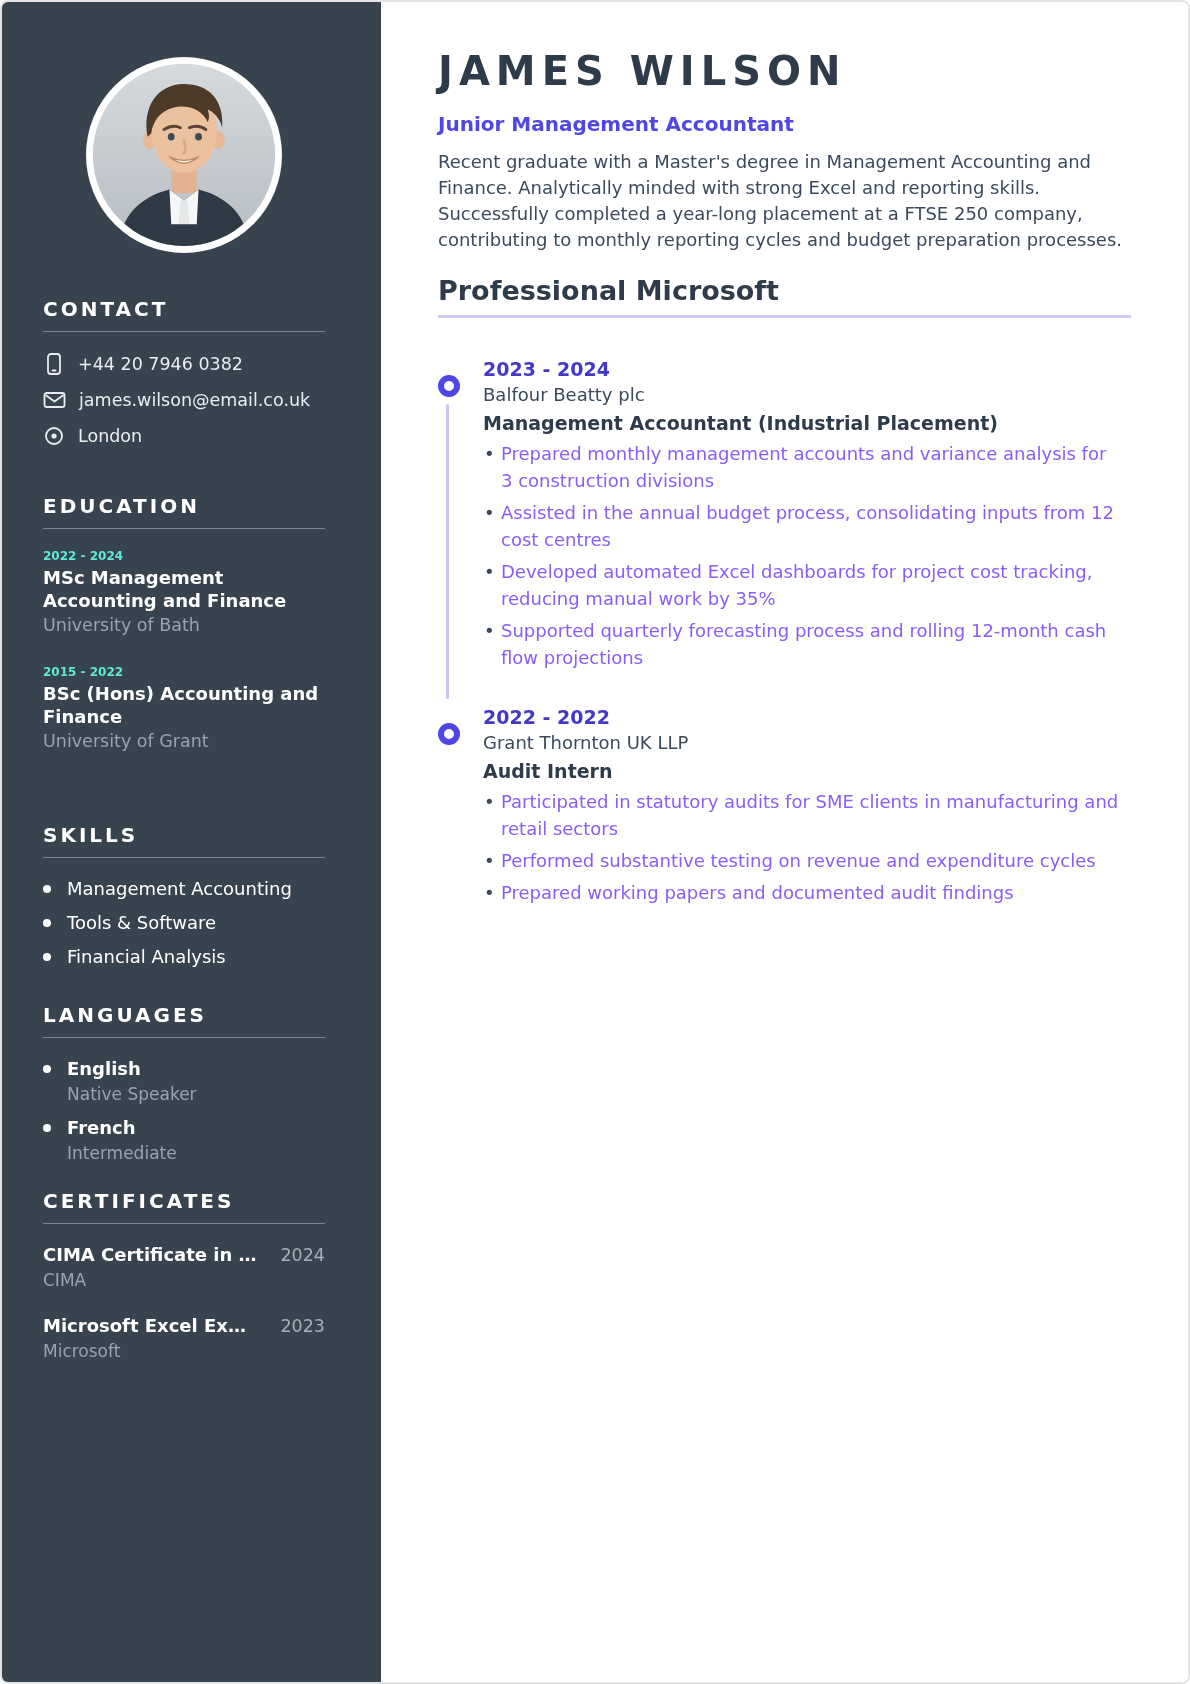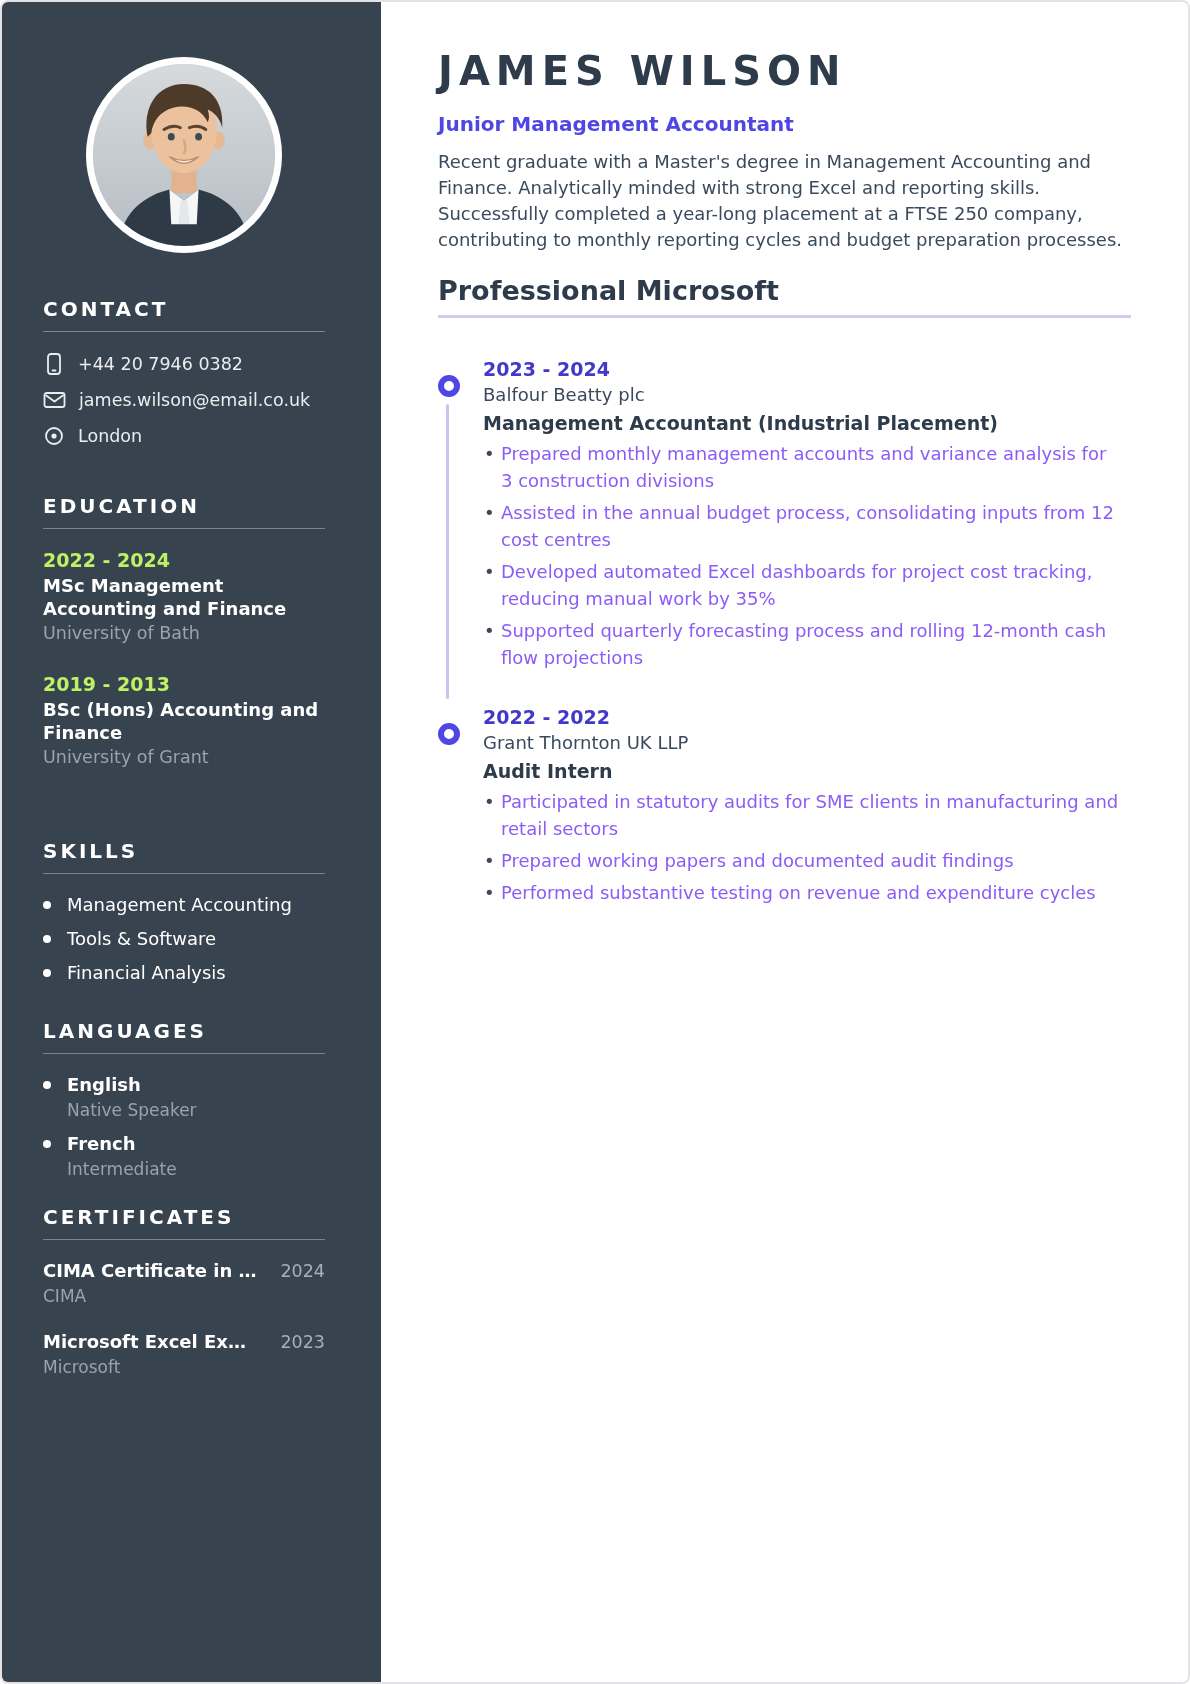--- a/index.html
+++ b/index.html
@@ -25,21 +25,21 @@
   .side-section.langs { margin-top:36px; }
   .side-section.certs { margin-top:26px; }
   .side-h2 { font-size:20px; font-weight:bold; letter-spacing:3px; color:#ffffff; }
   .side-rule { border:none; border-top:1px solid rgba(255,255,255,0.35); margin:10px 0 20px 0; }
   
   .c-row { display:flex; align-items:center; gap:13px; margin-bottom:12px; min-height:24px; }
   .c-row svg { flex:0 0 auto; }
   .c-text { font-size:17.5px; color:#e9edf1; }
   
   .edu-entry { margin-bottom:30px; }
-  .edu-period { font-size:19px; font-weight:bold; color:#bef264; margin-bottom:3px; }
+  .edu-period { font-size:12px; font-weight:bold; color:#5eead4; margin-bottom:3px; }
   .edu-degree { font-size:18px; font-weight:bold; color:#ffffff; line-height:23px; margin-bottom:3px; }
   .edu-school { font-size:17.5px; color:#98a3ad; }
   
   .dot-li { display:flex; align-items:center; gap:16px; margin-bottom:13px; font-size:18px; color:#ffffff; }
   .dot { width:8px; height:8px; min-width:8px; border-radius:50%; background:#fff; }
   
   .lang-li { margin-bottom:13px; }
   .lang-name { display:flex; align-items:center; gap:16px; font-size:18px; font-weight:bold; color:#ffffff; }
   .lang-level { font-size:17px; color:#98a3ad; margin:5px 0 0 24px; }
   
@@ -143,21 +143,21 @@
 
     <section class="side-section edu">
       <h2 class="side-h2">EDUCATION</h2>
       <hr class="side-rule">
       <div class="edu-entry">
         <div class="edu-period">2022 - 2024</div>
         <div class="edu-degree">MSc Management Accounting and Finance</div>
         <div class="edu-school">University of Bath</div>
       </div>
       <div class="edu-entry">
-        <div class="edu-period">2019 - 2013</div>
+        <div class="edu-period">2015 - 2022</div>
         <div class="edu-degree">BSc (Hons) Accounting and Finance</div>
         <div class="edu-school">University of Grant</div>
       </div>
     </section>
 
     <section class="side-section skills">
       <h2 class="side-h2">SKILLS</h2>
       <hr class="side-rule">
       <div class="dot-li">
         <span class="dot"></span>
@@ -237,21 +237,21 @@
         </ul>
       </div>
 
       <div class="exp-item">
         <span class="exp-marker"></span>
         <div class="exp-period">2022 - 2022</div>
         <div class="exp-company">Grant Thornton UK LLP</div>
         <div class="exp-role">Audit Intern</div>
         <ul class="exp-bullets">
           <li>Participated in statutory audits for SME clients in manufacturing and retail sectors</li>
+          <li>Performed substantive testing on revenue and expenditure cycles</li>
           <li>Prepared working papers and documented audit findings</li>
-          <li>Performed substantive testing on revenue and expenditure cycles</li>
         </ul>
       </div>
 
     </div>
 
   </main>
 </div>
 
 </body></html>

